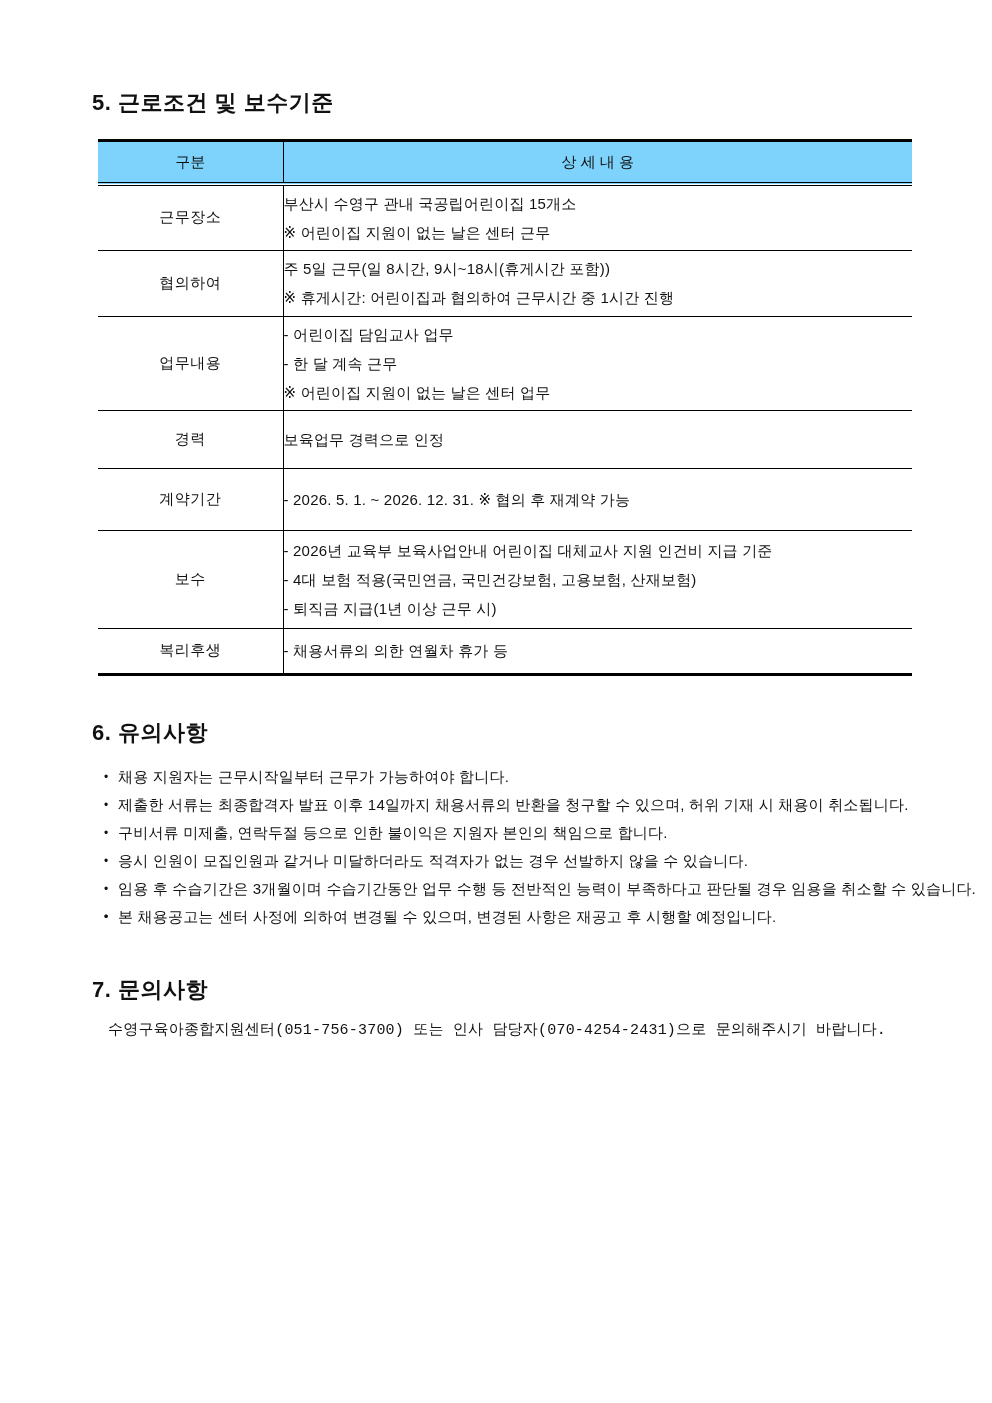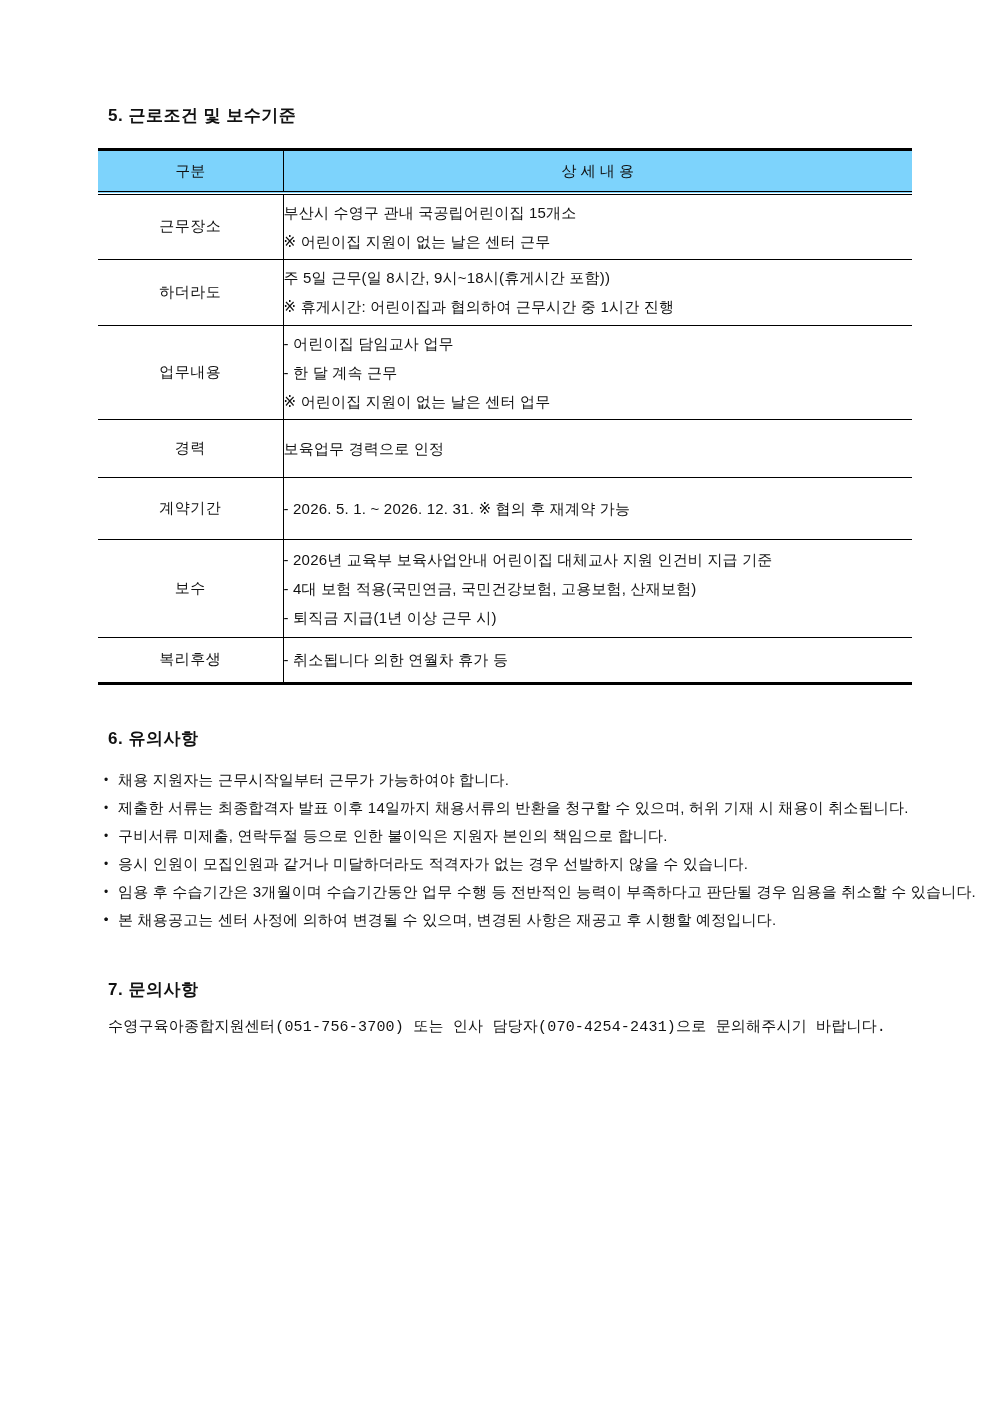--- a/index.html
+++ b/index.html
@@ -13,22 +13,22 @@
     font-family: "Liberation Sans", "DejaVu Sans", sans-serif;
     color: #111111;
     position: relative;
     overflow: hidden;
   }
   .page {
     box-sizing: border-box;
     padding: 88px 0 0 92px;
   }
   h2.sec-heading {
-    margin: 16px;
-    font-size: 17px;
+    margin: 0;
+    font-size: 22px;
     font-weight: bold;
     letter-spacing: 0.5px;
     color: #111111;
   }
 
   
   table.cond-table {
     border-collapse: collapse;
     table-layout: fixed;
     width: 814px;
@@ -129,21 +129,21 @@
     </thead>
     <tbody>
       <tr class="rh66">
         <td class="label">근무장소</td>
         <td class="detail">
           <div>부산시 수영구 관내 국공립어린이집 15개소</div>
           <div>※ 어린이집 지원이 없는 날은 센터 근무</div>
         </td>
       </tr>
       <tr class="rh66">
-        <td class="label">하더라도</td>
+        <td class="label">협의하여</td>
         <td class="detail">
           <div>주 5일 근무(일 8시간, 9시~18시(휴게시간 포함))</div>
           <div>※ 휴게시간: 어린이집과 협의하여 근무시간 중 1시간 진행</div>
         </td>
       </tr>
       <tr class="rh94">
         <td class="label">업무내용</td>
         <td class="detail">
           <div>- 어린이집 담임교사 업무</div>
           <div>- 한 달 계속 근무</div>
@@ -166,21 +166,21 @@
         <td class="label">보수</td>
         <td class="detail">
           <div>- 2026년 교육부 보육사업안내 어린이집 대체교사 지원 인건비 지급 기준</div>
           <div>- 4대 보험 적용(국민연금, 국민건강보험, 고용보험, 산재보험)</div>
           <div>- 퇴직금 지급(1년 이상 근무 시)</div>
         </td>
       </tr>
       <tr class="rh46">
         <td class="label">복리후생</td>
         <td class="detail">
-          <div>- 취소됩니다 의한 연월차 휴가 등</div>
+          <div>- 채용서류의 의한 연월차 휴가 등</div>
         </td>
       </tr>
     </tbody>
   </table>
 
   <h2 class="sec-heading sec6">6. 유의사항</h2>
 
   <ul class="notes">
     <li><span class="bullet">•</span><span>채용 지원자는 근무시작일부터 근무가 가능하여야 합니다.</span></li>
     <li><span class="bullet">•</span><span>제출한 서류는 최종합격자 발표 이후 14일까지 채용서류의 반환을 청구할 수 있으며, 허위 기재 시 채용이 취소됩니다.</span></li>

